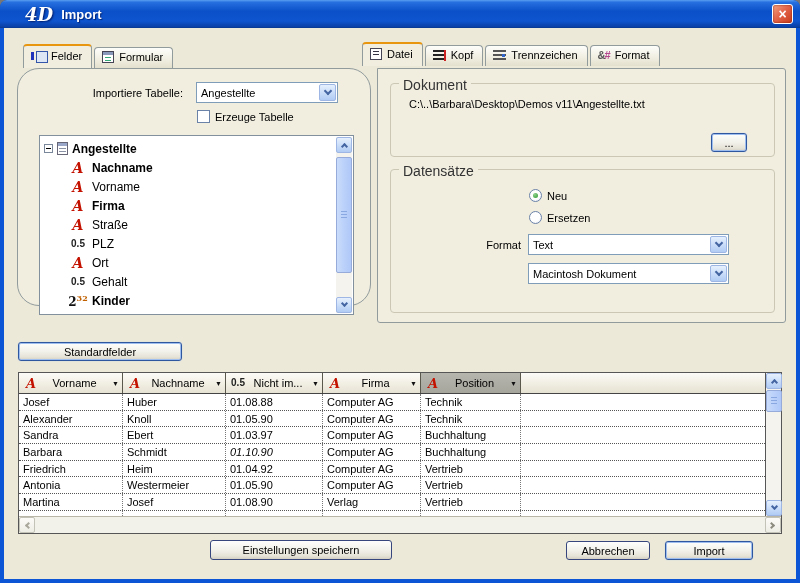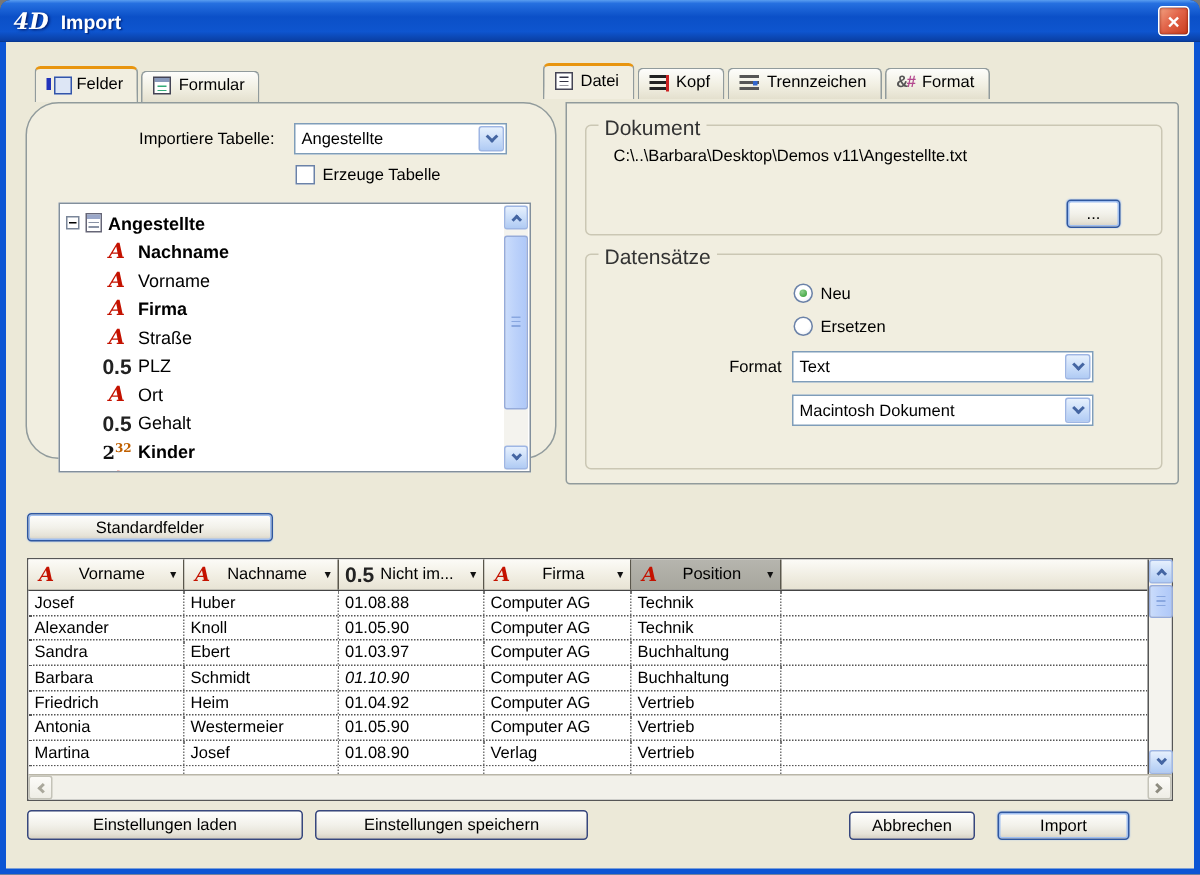--- a/index.html
+++ b/index.html
@@ -18,22 +18,22 @@
   }
 
   
   .titlebar {
     position:absolute; left:0; top:0; width:800px; height:28px;
     background:linear-gradient(180deg,#5A9EF0 0%,#2670E0 8%,#0B50C8 40%,#0E55CF 75%,#0A3FA4 97%,#063384 100%);
     border-radius:7px 7px 0 0;
     display:flex; align-items:center;
   }
   .logo {
-    margin-left:9px; color:#fff; font-weight:bold; font-style:italic;
-    font-family:"DejaVu Serif", serif; font-size:15px;
+    margin-left:25px; color:#fff; font-weight:bold; font-style:italic;
+    font-family:"DejaVu Serif", serif; font-size:18px;
     text-shadow:1px 1px 2px #001a66;
   }
   .title {
     margin-left:8px; color:#fff; font-weight:bold; font-size:13px;
     text-shadow:1px 1px 1px #00257a;
   }
   .close-btn {
     position:absolute; right:7px; top:4px; width:21px; height:20px;
     border:1px solid #fff; border-radius:3px;
     background:linear-gradient(135deg,#F3A382 0%,#E2654A 45%,#C93C1D 100%);
@@ -163,21 +163,21 @@
   .expand-box::after { content:""; position:absolute; left:1px; top:3px; width:5px; height:1px; background:#000; }
   .table-icon {
     width:11px; height:13px; border:1px solid #667; background:#fff; position:relative; flex:none;
   }
   .table-icon::before { content:""; position:absolute; left:0; top:0; right:0; height:3px; background:#9AA7C9; }
   .table-icon::after { content:""; position:absolute; left:1px; top:5px; right:1px; bottom:1px;
     background:repeating-linear-gradient(180deg,#8A93A5 0 1px,transparent 1px 3px); }
 
   .type-icon { display:inline-block; width:20px; text-align:center; flex:none; line-height:1; }
   .icon-alpha { color:#C41200; font-family:"DejaVu Serif", serif; font-style:italic; font-weight:bold; font-size:14px; }
-  .icon-real  { font-weight:bold; color:#222; font-size:14px; }
+  .icon-real  { font-weight:bold; color:#222; font-size:10px; }
   .icon-longint { font-weight:bold; color:#111; font-size:12px; font-family:"DejaVu Serif", serif; }
   .icon-longint sup { color:#C06000; font-size:8px; font-weight:bold; }
 
   
   .sb-v { position:absolute; top:1px; right:1px; bottom:1px; width:16px; background:#F4F3EE; }
   .sb-btn {
     position:absolute; width:16px; height:16px; border:1px solid #9EB6E4; border-radius:2px;
     background:linear-gradient(180deg,#E6F0FD 0%,#CBDEF9 50%,#B0CBF4 100%);
     display:flex; align-items:center; justify-content:center; cursor:pointer;
   }
@@ -512,23 +512,20 @@
     <div class="ph-sb">
       <div class="sb-btn pale ph-left">
           <span class="chev-left"></span>
         </div>
       <div class="sb-btn pale ph-right">
           <span class="chev-right"></span>
         </div>
     </div>
   </div>
 
-  <div class="btn" style="left:18px; top:540px; width:184px; height:20px;">
-    <span>Einstellungen laden</span>
-  </div>
   <div class="btn" style="left:210px; top:540px; width:182px; height:20px;">
     <span>Einstellungen speichern</span>
   </div>
   <div class="btn" style="left:566px; top:541px; width:84px; height:19px;">
     <span>Abbrechen</span>
   </div>
   <div class="btn glow" style="left:665px; top:541px; width:88px; height:19px;">
     <span>Import</span>
   </div>
 

